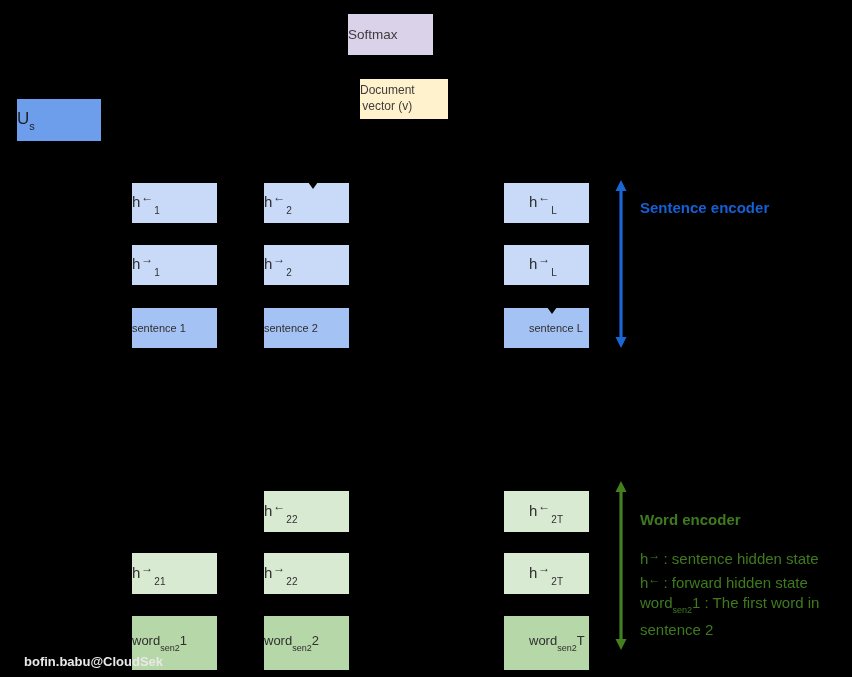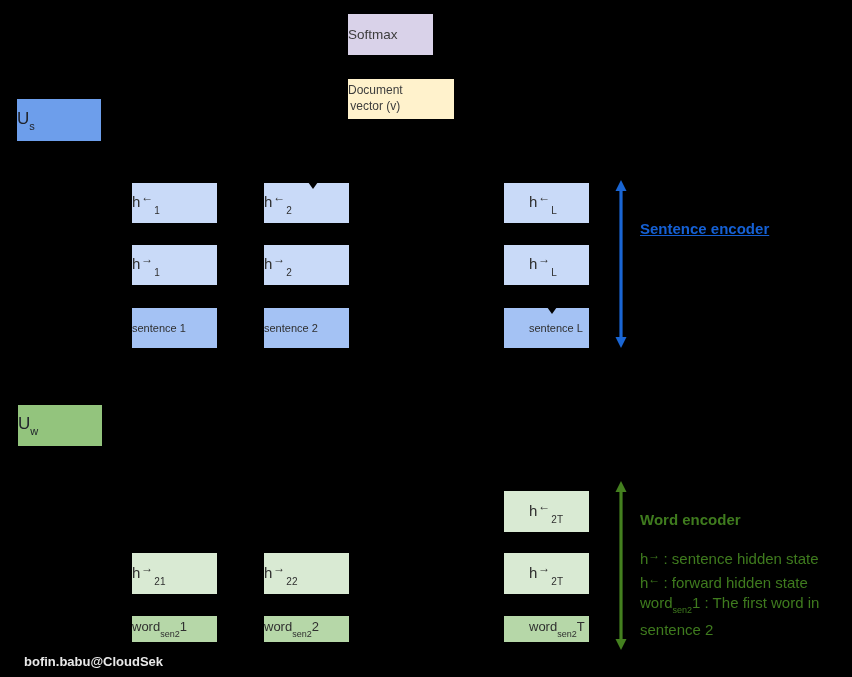--- a/index.html
+++ b/index.html
@@ -8,21 +8,21 @@
     font-family:"Liberation Sans",sans-serif;overflow:hidden;color:#2f2f2f;
   }
   .box{
     position:absolute;display:flex;align-items:center;justify-content:flex-start;
     text-align:center;box-sizing:border-box;
   }
   
   .c1{left:132px;} .c2{left:264px;} .c3{left:504px;padding-left:25px;}
   .bw{width:85px;}
   .r-sb{top:183px;height:40px;} .r-sf{top:245px;height:40px;} .r-si{top:308px;height:40px;}
-  .r-wb{top:491px;height:41px;} .r-wf{top:553px;height:41px;} .r-wi{top:616px;height:26px;}
+  .r-wb{top:491px;height:41px;} .r-wf{top:553px;height:41px;} .r-wi{top:616px;height:54px;}
   
   .bg-softmax{background:#d9d2e9;}
   .bg-docvec{background:#fff2cc;}
   .bg-us{background:#6d9eeb;}
   .bg-uw{background:#93c47d;}
   .bg-hsent{background:#c9daf8;}
   .bg-sent{background:#a4c2f4;}
   .bg-hword{background:#d9ead3;}
   .bg-word{background:#b6d7a8;}
   
@@ -52,21 +52,21 @@
 </style>
 </head>
 <body>
 
 <div id="stage">
 
   <div class="box bg-softmax" style="left:348px;top:14px;width:85px;height:41px;">
     <span class="softmax-label">Softmax</span>
   </div>
 
-  <div class="box bg-docvec" style="left:348px;top:79px;width:106px;height:40px;">
+  <div class="box bg-docvec" style="left:360px;top:79px;width:88px;height:40px;">
     <span class="docvec-label">
       <span>Document</span><br>
       <span>vector (v)</span>
     </span>
   </div>
 
   <div class="box bg-us" style="left:17px;top:99px;width:84px;height:42px;">
     <span class="ul">
       <span>U</span><span class="usub">s</span>
     </span>
@@ -102,28 +102,26 @@
   <div class="box bg-sent bw c3 r-si">
     <span class="notch" style="left:50%;"></span>
     <span class="inp-label">sentence L</span>
   </div>
 
   <svg class="varrow" style="left:613px;top:180px;" width="16" height="168" viewBox="0 0 16 168">
     <line x1="8" y1="9" x2="8" y2="159" stroke="#1a66d4" stroke-width="3.2"></line>
     <polygon points="8,0 2.5,11 13.5,11" fill="#1a66d4"></polygon>
     <polygon points="8,168 2.5,157 13.5,157" fill="#1a66d4"></polygon>
   </svg>
-  <div class="enc-label blue-t" style="left:640px;top:220px;text-decoration:underline;">Sentence encoder</div>
+  <div class="enc-label blue-t" style="left:640px;top:199px;">Sentence encoder</div>
 
-  <div class="box bg-uw" style="left:18px;top:405px;width:84px;height:41px;">
-    <span class="ul">
-      <span>U</span><span class="usub">w</span>
-    </span>
+
+  <div class="box bg-hword bw c2 r-wb">
+    <span class="hl"><span>h</span><span class="arw">←</span><span class="idx">22</span></span>
   </div>
-
   <div class="box bg-hword bw c3 r-wb">
     <span class="hl"><span>h</span><span class="arw">←</span><span class="idx">2T</span></span>
   </div>
 
   <div class="box bg-hword bw c1 r-wf">
     <span class="hl"><span>h</span><span class="arw">→</span><span class="idx">21</span></span>
   </div>
   <div class="box bg-hword bw c2 r-wf">
     <span class="hl"><span>h</span><span class="arw">→</span><span class="idx">22</span></span>
   </div>

